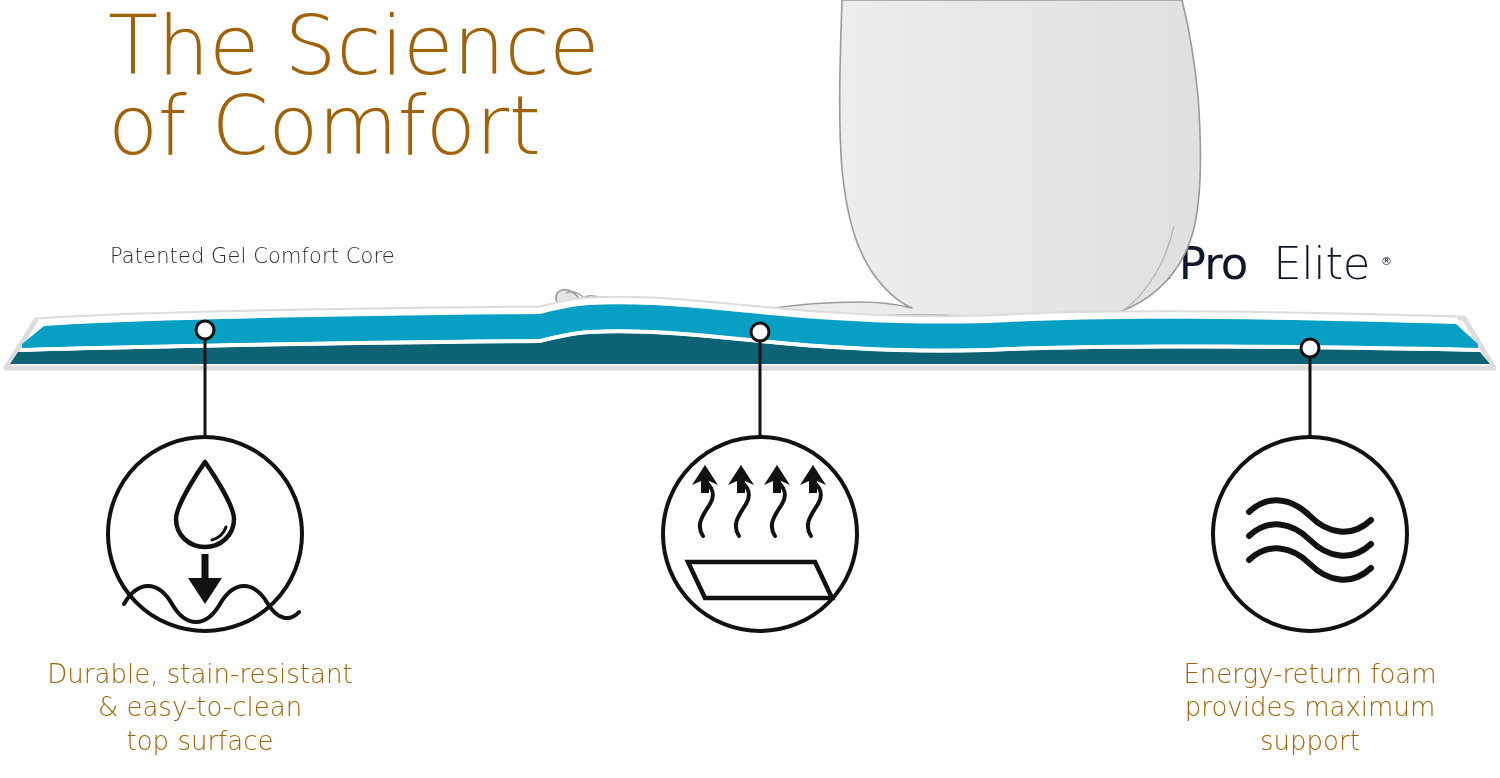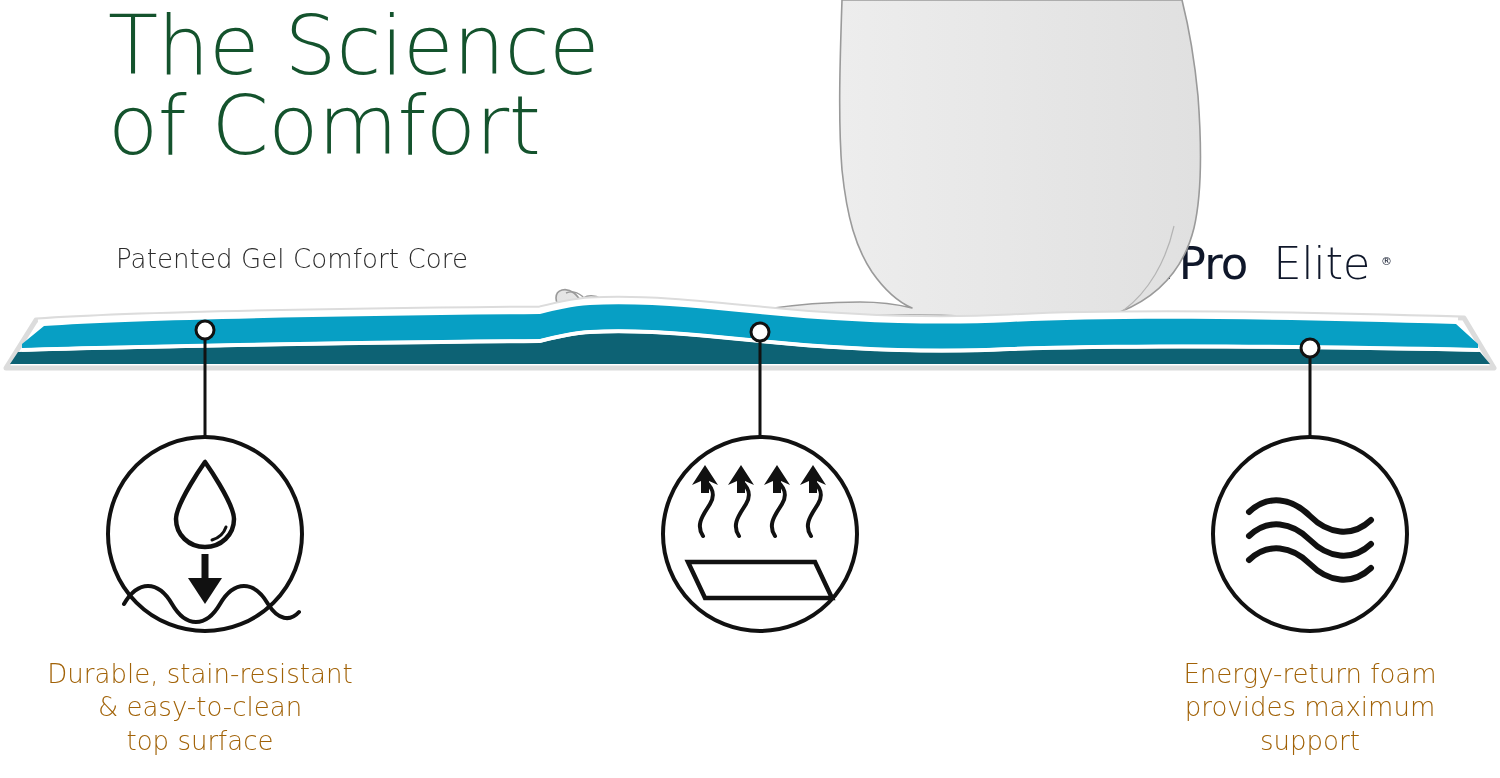--- a/index.html
+++ b/index.html
@@ -22,38 +22,38 @@
     width: 1500px;
     height: 778px;
   }
 
   
   .headline {
     position: absolute;
     left: 108px;
     top: 6px;
     width: 720px;
-    color: #14532d;
+    color: #a16207;
     font-family: "DejaVu Sans", sans-serif;
     font-weight: 300;
     font-size: 82px;
     line-height: 0.98;
     letter-spacing: -0.5px;
     white-space: pre-line;
   }
 
   
   .core-label {
     position: absolute;
-    left: 116px;
+    left: 110px;
     top: 246px;
     color: #2b2b2b;
     font-family: "DejaVu Sans", sans-serif;
     font-weight: 300;
-    font-size: 26px;
+    font-size: 21px;
     line-height: 1;
     letter-spacing: 0.1px;
     white-space: nowrap;
   }
 
   
   .brand {
     position: absolute;
     right: 108px;
     top: 236px;

